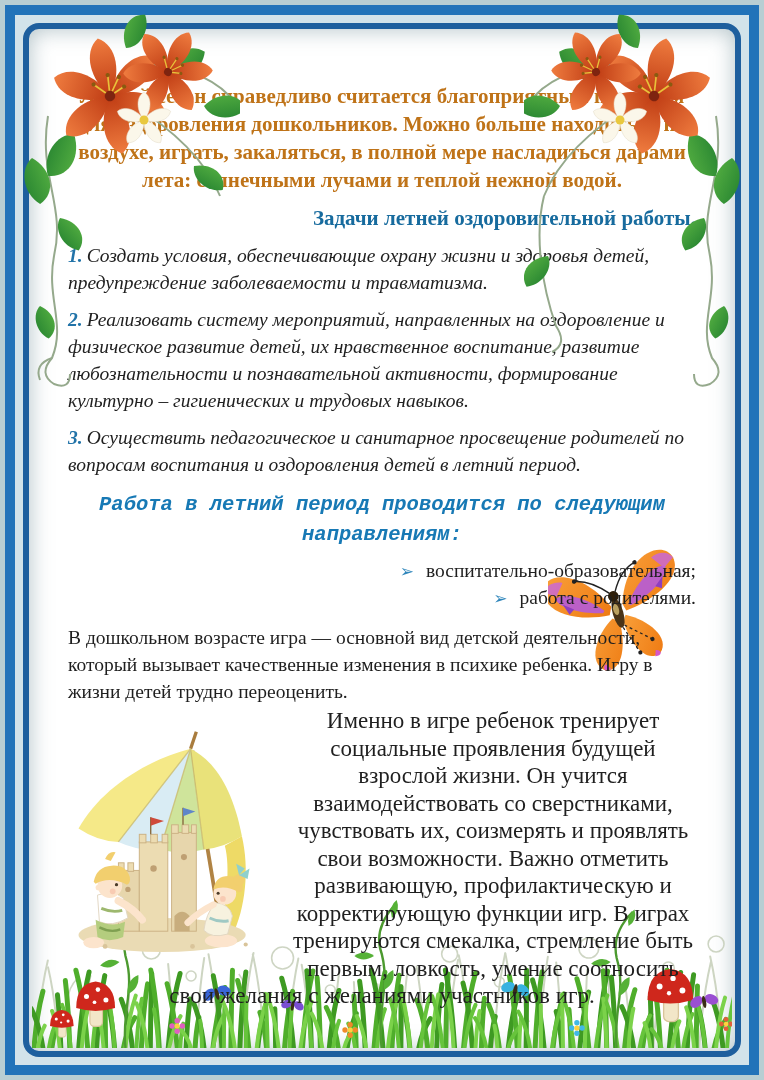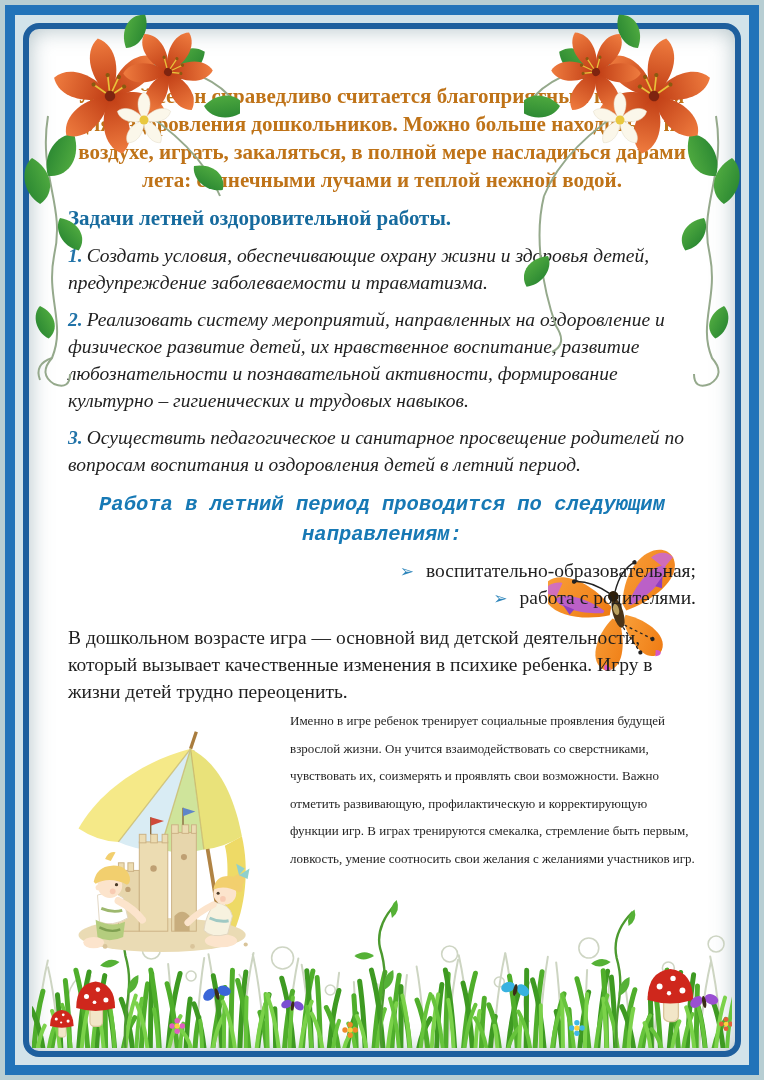--- a/index.html
+++ b/index.html
@@ -9,31 +9,31 @@
   .frame-outer{position:absolute;inset:0;background:#b7ced3;}
   .frame-stripe{position:absolute;inset:5px;background:#2173b9;}
   .frame-light{position:absolute;inset:15px;background:#d2e3ea;}
   .frame-white{position:absolute;inset:23px;border:6px solid #1e5f9e;border-radius:16px;background:#ffffff;
                box-shadow:inset 0 0 22px rgba(110,140,150,.55);}
   
   .content{position:absolute;left:30px;right:30px;top:30px;bottom:30px;padding:26px 38px 0;z-index:2;
            color:#1f1f1f;}
   .intro{margin:26px 4px 0;text-align:center;font-weight:bold;color:#bf7318;
          font-size:21px;line-height:28px;}
-  .tasks-heading{margin:10px 0 0;text-align:left;font-weight:bold;color:#176b9e;
+  .tasks-heading{margin:10px 0 0;text-align:right;font-weight:bold;color:#176b9e;
                  font-size:21px;line-height:28px;}
   .task{margin:10px 0 0;font-size:19.5px;line-height:27px;font-style:italic;}
   .task .num{color:#2173a8;font-weight:bold;margin-right:4px;}
   .directions-heading{margin:12px 24px 0;text-align:center;font-weight:bold;font-style:italic;
                       color:#1779b5;font-size:20.5px;line-height:30px;font-family:Liberation Mono, monospace;}
   ul.directions{margin:8px 0 0;padding:0 0 0 30px;list-style:none;text-align:right;}
   ul.directions li{font-size:19.5px;line-height:26px;}
   ul.directions .arrow{color:#2f86bb;font-size:17px;margin-right:12px;}
   .game-intro{margin:12px 0 0;font-size:19.5px;line-height:27px;}
-  .game-detail{margin:2px 0 0;font-size:13px;line-height:27.5px;}
+  .game-detail{margin:2px 0 0;font-size:23px;line-height:27.5px;text-align:center;}
   .kids{float:left;width:228px;margin:0 12px 0 -18px;}
   
   .grass{position:absolute;left:32px;right:32px;bottom:32px;height:150px;z-index:1;}
   .grass svg{width:100%;height:100%;}
   .corner{position:absolute;top:6px;width:232px;height:400px;z-index:3;pointer-events:none;}
   .corner.left{left:8px;}
   .corner.right{right:8px;transform:scaleX(-1);}
   .butterfly{position:absolute;left:548px;top:546px;width:144px;height:138px;z-index:2;}
 </style>
 </head>

